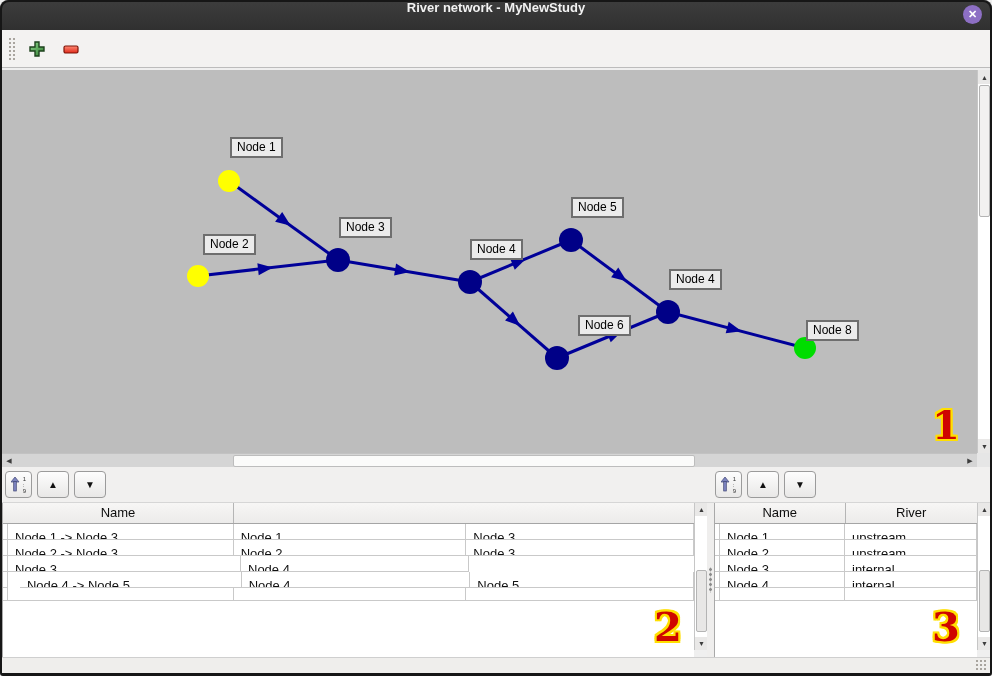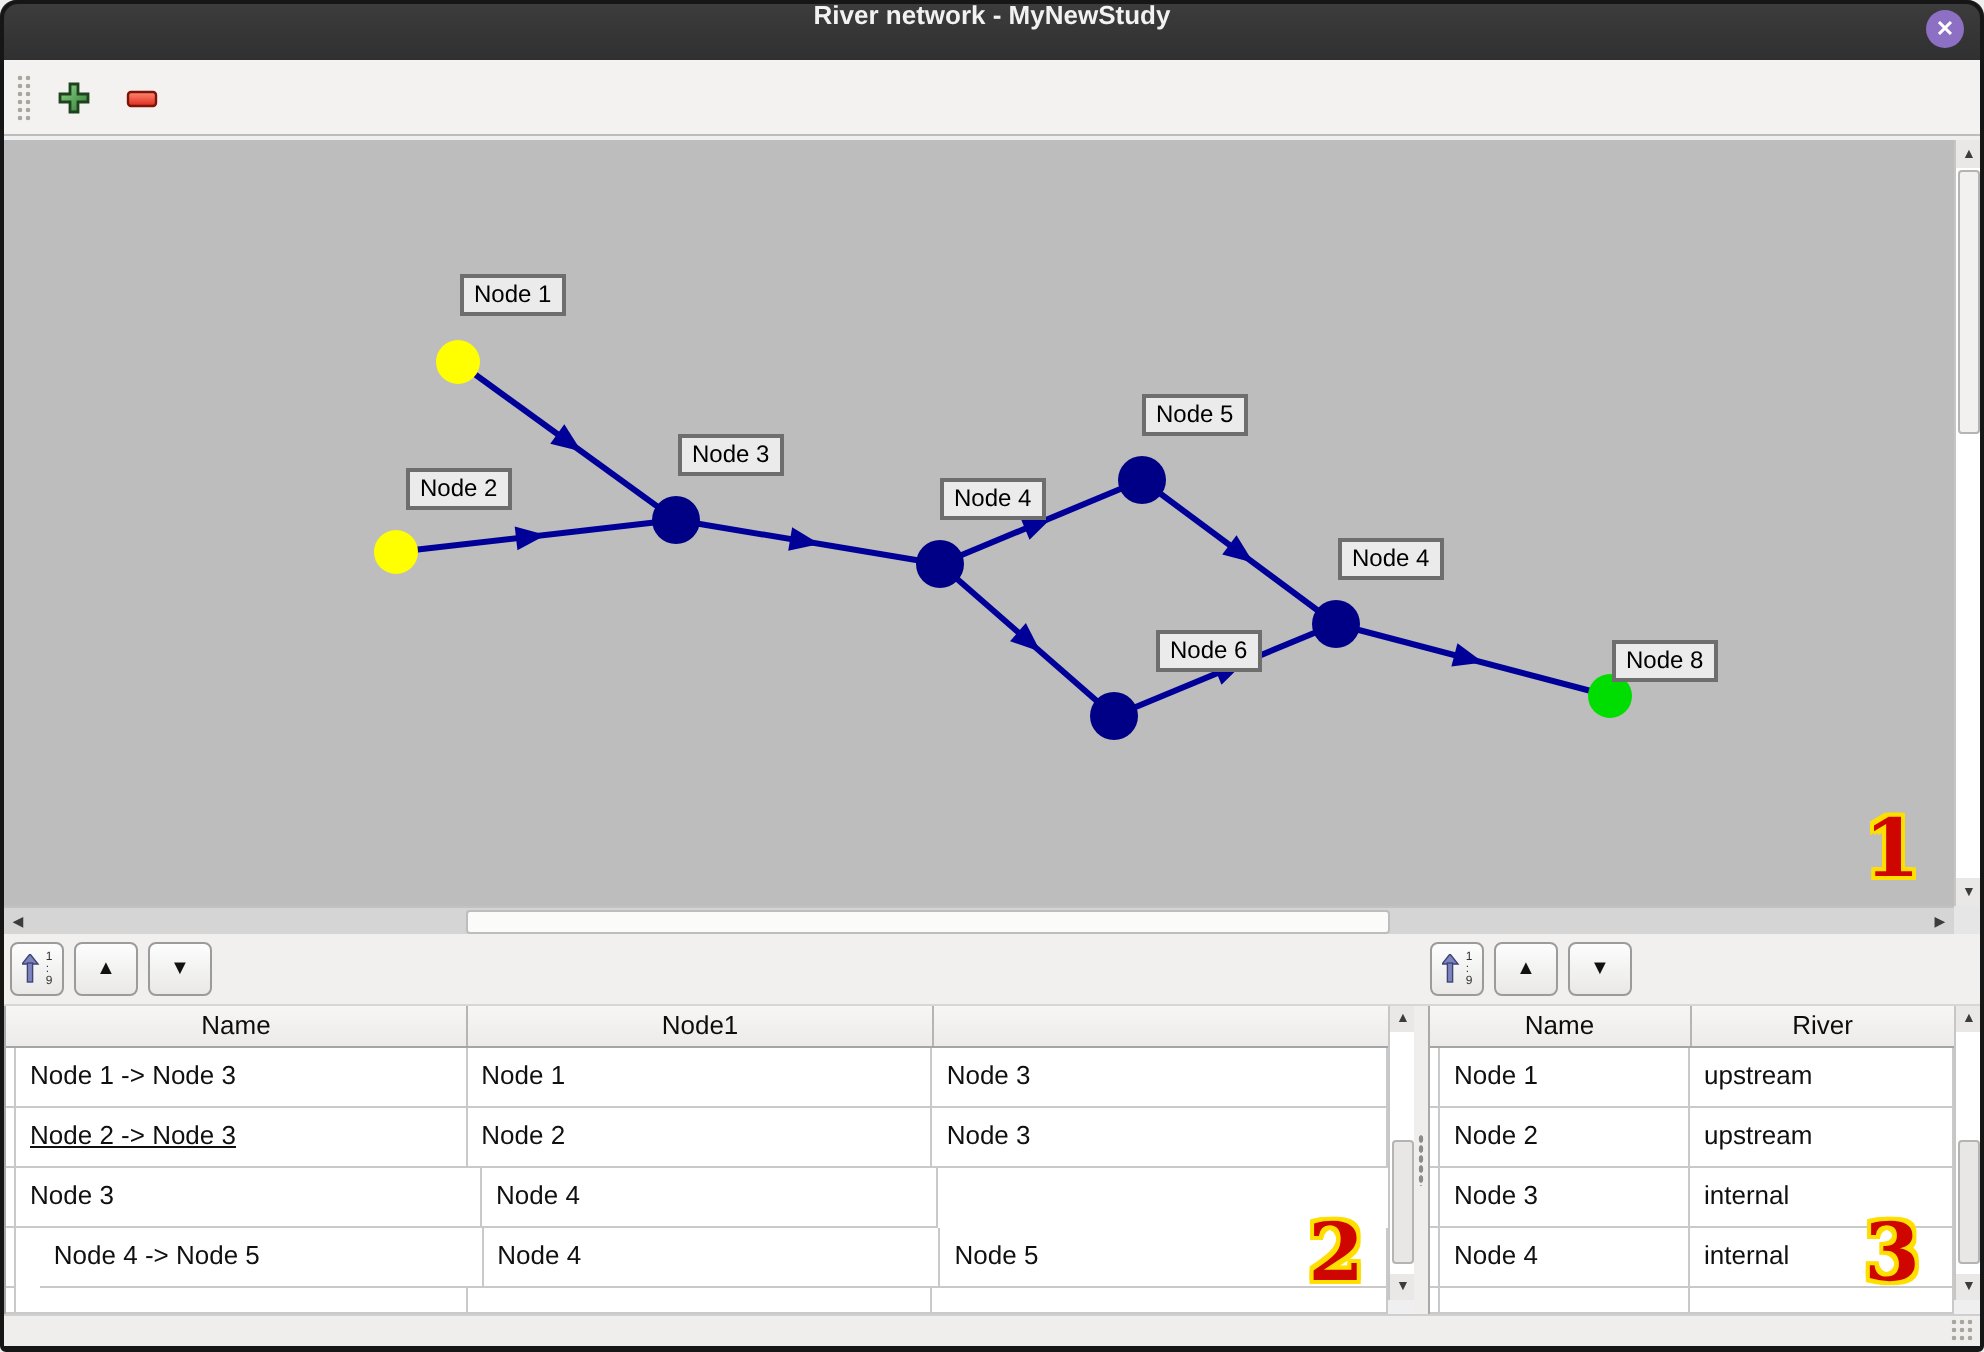--- a/index.html
+++ b/index.html
@@ -52,21 +52,21 @@
   .btn-sort { width:27px; }
   .btn-arrow { width:32px; font-size:10px; }
   .sort-digits { display:flex; flex-direction:column; font-size:6px; line-height:6px; color:#333; margin-left:1px; }
 
   
   .tablewrap { position:absolute; top:503px; height:154px; overflow:hidden; background:#ffffff;
     border-left:1px solid #a9a9a9; }
   .thead { display:flex; height:21px; background:linear-gradient(#f7f6f5,#ecebea); border-bottom:1px solid #a5a5a5; }
   .th { font-size:13px; color:#0d0d0d; text-align:center; line-height:20px;
     border-right:1px solid #b5b5b5; overflow:hidden; cursor:pointer; }
-  .trow { display:flex; height:30px; background:#ffffff; }
+  .trow { display:flex; height:16px; background:#ffffff; }
   .gutter { width:5px; border-right:1px solid #c9c9c9; border-bottom:1px solid #c9c9c9; }
   .td { font-size:13px; color:#101010; line-height:28px; padding-left:7px;
     border-right:1px solid #c9c9c9; border-bottom:1px solid #c9c9c9; overflow:hidden; white-space:nowrap; }
   .splitter { position:absolute; left:707px; top:503px; width:7px; height:154px; background:#efeeed;
     display:flex; align-items:center; justify-content:center; cursor:col-resize; }
   .split-dots { width:3px; height:26px;
     background-image:radial-gradient(#8c8c8c 1px, transparent 1.3px); background-size:3px 5px; }
 
   
   .statusbar { position:absolute; left:2px; top:657px; width:988px; height:16px; background:#efeeec;
@@ -218,21 +218,20 @@
         </div>
       <div class="sq-btn btn-arrow">
           <span>▼</span>
         </div>
     </div>
   </div>
 
   <div class="tablewrap" style="left:2px; width:692px;">
     <div class="thead">
       <div class="th" style="width:231px;">Name</div>
-      <div class="th" style="width:233px;">Node1</div>
     </div>
     <div class="trow">
       <div class="gutter"></div>
       <div class="td" style="width:226px;">Node 1 -&gt; Node 3</div>
       <div class="td" style="width:233px;">Node 1</div>
       <div class="td" style="width:228px;">Node 3</div>
     </div>
     <div class="trow">
       <div class="gutter"></div>
       <div class="td" style="width:226px;text-decoration:underline;">Node 2 -&gt; Node 3</div>

